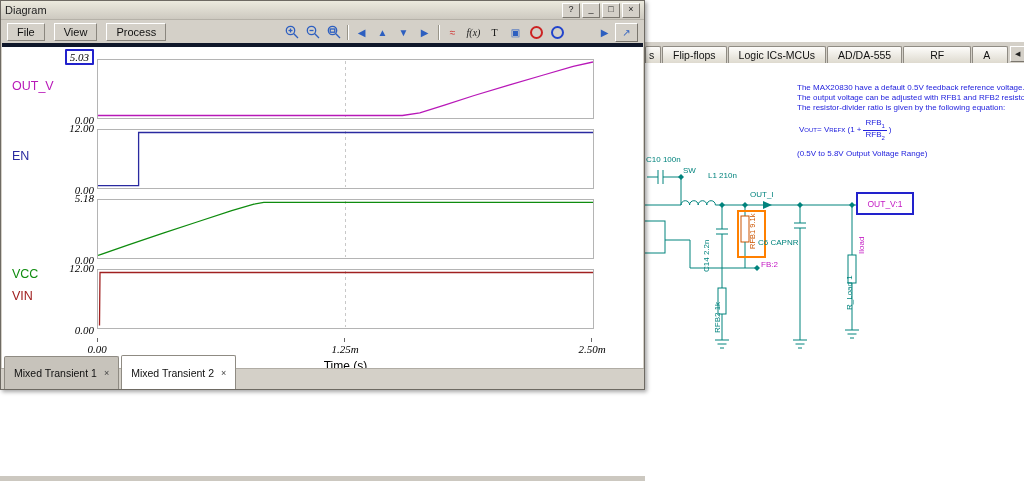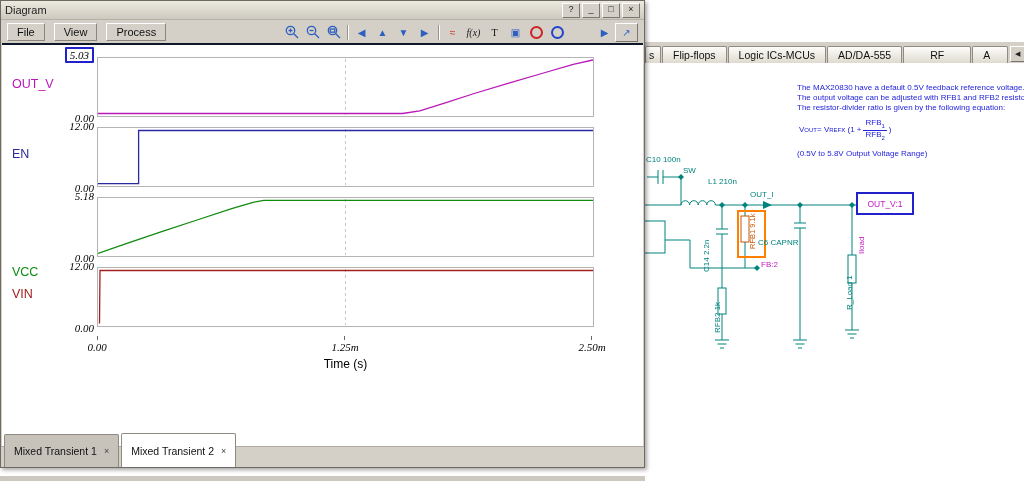--- a/index.html
+++ b/index.html
@@ -25,33 +25,33 @@
   .orange-box{position:absolute;left:92px;top:147px;width:25px;height:44px;border:2px solid #ff8000;}
   .anno{position:absolute;left:152px;top:20px;width:238px;color:#2222dd;font-size:8px;line-height:10px;}
   .anno sub{font-size:6px;}
   .formula{display:flex;align-items:center;margin:6px 0 4px 2px;}
   .frac{display:inline-flex;flex-direction:column;align-items:center;margin:0 2px;line-height:8px;}
   .frac .num{border-bottom:1px solid #2222dd;padding:0 2px;}
   .frac .den{padding:0 2px;}
   .range-note{margin-top:8px;}
 
   
-  .window{position:absolute;left:0;top:0;width:645px;height:468px;background:#d4d0c8;border:1px solid #6e6a63;box-sizing:border-box;box-shadow:2px 2px 4px rgba(0,0,0,0.35);z-index:2;}
+  .window{position:absolute;left:0;top:0;width:645px;height:390px;background:#d4d0c8;border:1px solid #6e6a63;box-sizing:border-box;box-shadow:2px 2px 4px rgba(0,0,0,0.35);z-index:2;}
   .titlebar{height:18px;background:linear-gradient(#eceade,#cdc9c0);display:flex;align-items:center;padding:0 4px;border-bottom:1px solid #b5b1a8;}
   .title{font-size:11px;color:#222;flex:1;}
   .tbtn{width:16px;height:13px;margin-left:2px;background:#d4d0c8;border:1px solid;border-color:#fff #7a766e #7a766e #fff;font-size:9px;line-height:11px;text-align:center;color:#222;}
   .menubar{height:24px;display:flex;align-items:center;padding:0 6px;background:#d4d0c8;}
   .menu-item{font-size:11px;padding:2px 9px;border:1px solid;border-color:#fff #8a867e #8a867e #fff;background:#d4d0c8;margin-right:9px;color:#111;}
   .toolbar{margin-left:auto;display:flex;align-items:center;}
   .ticon{min-width:19px;height:17px;padding:0 1px;display:flex;align-items:center;justify-content:center;font-size:10px;white-space:nowrap;}
   .tsep{width:1px;height:15px;background:#989488;margin:0 3px;box-shadow:1px 0 0 #fff;}
   .tgap{width:26px;}
   .ring{width:9px;height:9px;border:2px solid #cc2222;border-radius:50%;}
   .boxed{border:1px solid;border-color:#fff #7a766e #7a766e #fff;background:#d4d0c8;}
-  .content{position:absolute;left:1px;right:1px;top:42px;bottom:21px;background:#fff;border-top:2px solid #0f172a;overflow:hidden;}
+  .content{position:absolute;left:1px;right:1px;top:42px;bottom:21px;background:#fff;border-top:4px solid #0f172a;overflow:hidden;}
   .plots{position:absolute;left:8px;top:12px;width:586px;}
   .plot-row{position:relative;width:584px;height:60px;margin-bottom:10px;}
   .gutter{position:absolute;left:0;top:0;width:86px;height:60px;}
   .ymax,.ymin{position:absolute;right:2px;font-family:"Liberation Serif",serif;font-style:italic;font-size:11px;color:#000;white-space:nowrap;}
   .ymax{top:-7px;}
   .ymin{bottom:-7px;}
   .sel{top:-10px;border:2px solid #2222cc;padding:0 3px;background:#fff;border-radius:1px;}
   .signal{position:absolute;left:2px;top:20px;font-size:12.5px;}
   .plotbox{position:absolute;left:87px;top:0;width:497px;height:60px;border:1px solid #b4b4b4;background:#fff;box-sizing:border-box;}
   .plotbox svg{display:block;}
@@ -142,21 +142,21 @@
           <path d="M207,139 l3,3 -3,3 -3,-3 z"></path>
           <path d="M112,202 l3,3 -3,3 -3,-3 z"></path>
           <path d="M118,138 L127,142 L118,146 z"></path>
         </g>
       </svg>
 
       <div class="orange-box"></div>
 
       <span class="slabel" style="left:1px;top:92px;">C10 100n</span>
       <span class="slabel" style="left:38px;top:103px;">SW</span>
-      <span class="slabel" style="left:39px;top:114px;padding-left:24px;">L1 210n</span>
+      <span class="slabel" style="left:39px;top:108px;padding-left:24px;">L1 210n</span>
       <span class="slabel" style="left:105px;top:127px;">OUT_I</span>
       <span class="slabel" style="left:113px;top:175px;">C6 CAPNR</span>
       <span class="slabel magenta" style="left:116px;top:197px;">FB:2</span>
       <span class="slabel rot" style="left:57px;top:209px;">C14 2.2n</span>
       <span class="slabel rot" style="left:103px;top:186px;color:#cc5500;font-size:7.5px;">RFB1 9.1k</span>
       <span class="slabel rot" style="left:68px;top:270px;">RFB2 1k</span>
       <span class="slabel rot" style="left:200px;top:247px;">R_Load 1</span>
       <span class="slabel rot magenta" style="left:212px;top:191px;">Iload</span>
 
       <div class="outv-box">

